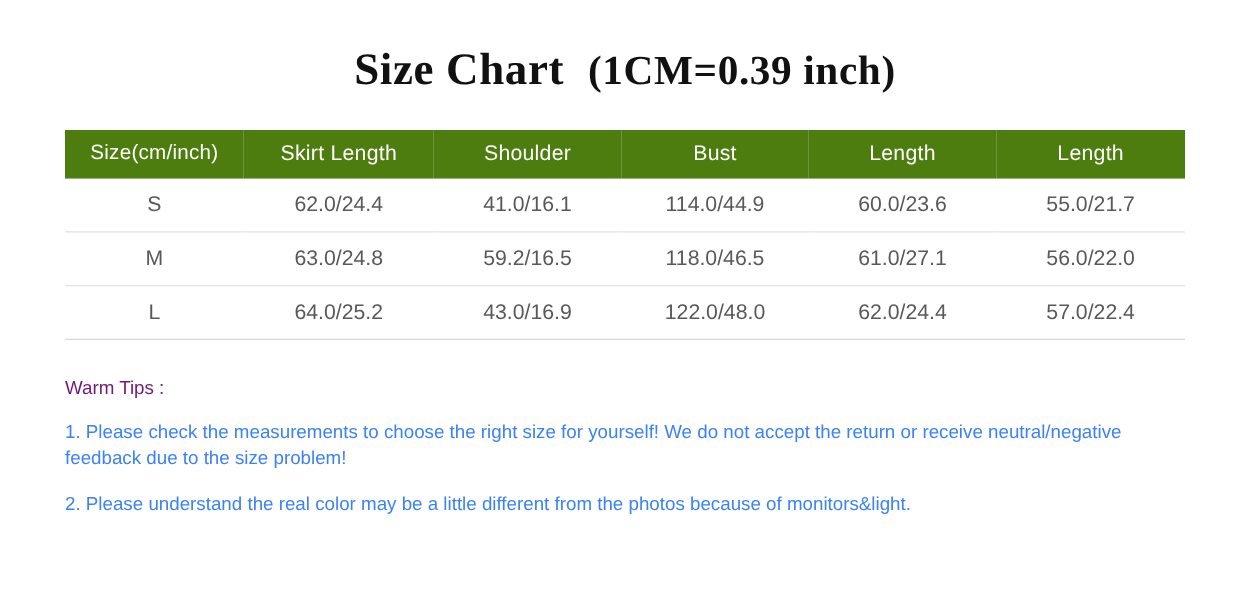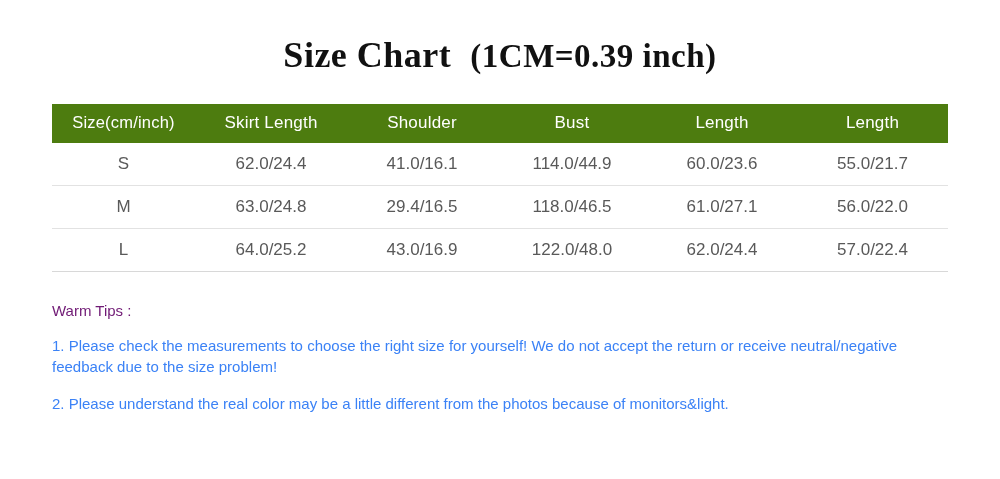--- a/index.html
+++ b/index.html
@@ -118,21 +118,21 @@
           <td>S</td>
           <td>62.0/24.4</td>
           <td>41.0/16.1</td>
           <td>114.0/44.9</td>
           <td>60.0/23.6</td>
           <td>55.0/21.7</td>
         </tr>
         <tr>
           <td>M</td>
           <td>63.0/24.8</td>
-          <td>29.4/16.5</td>
+          <td>59.2/16.5</td>
           <td>118.0/46.5</td>
           <td>61.0/27.1</td>
           <td>56.0/22.0</td>
         </tr>
         <tr>
           <td>L</td>
           <td>64.0/25.2</td>
           <td>43.0/16.9</td>
           <td>122.0/48.0</td>
           <td>62.0/24.4</td>

